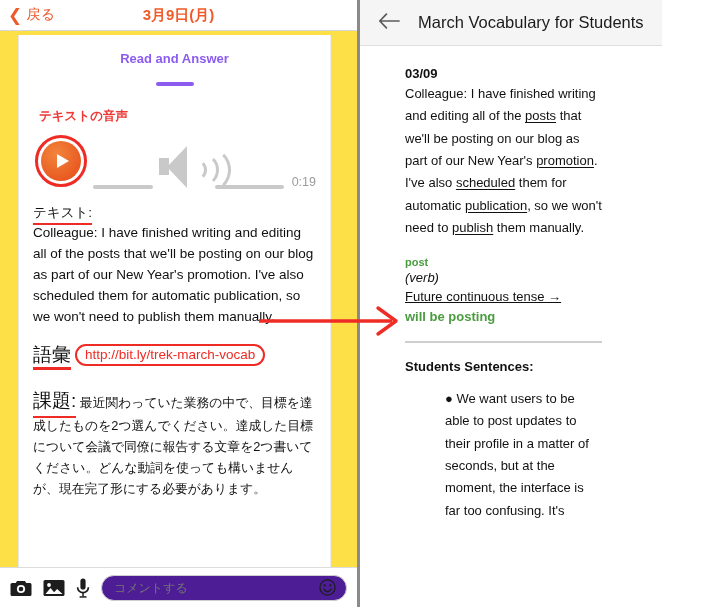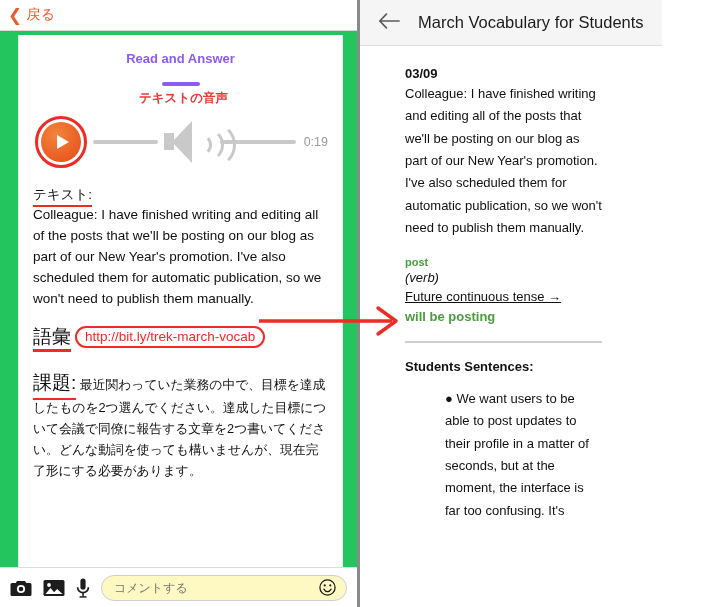--- a/index.html
+++ b/index.html
@@ -32,22 +32,22 @@
   }
   .back-chevron{font-size:17px;line-height:1;font-weight:700;}
   .left-title{
     position:absolute;left:0;right:0;text-align:center;
     color:#ef5a28;font-size:15px;font-weight:700;
     pointer-events:none;
   }
 
   .left-scroll{
     flex:1;overflow:hidden;position:relative;
-    background:#22c55e;
-    padding:4px 6px 0 0;
+    background:#fde047;
+    padding:4px 18px 0 0;
   }
   .card{
     margin:0 8px 0 18px;
     background:#fff;
     border-left:1px solid #e6e6e6;
     border-right:1px solid #ededed;
     min-height:100%;
     padding:10px 14px 10px 14px;
     box-sizing:border-box;
   }
@@ -56,25 +56,24 @@
     font-size:13px;font-weight:700;
     margin:6px 0 0 0;
   }
   .title-underline{
     width:38px;height:4px;border-radius:2px;
     background:#8c5cf0;margin:16px auto 0 auto;
   }
 
   .audio-label{
     color:#ed3a36;font-size:12.5px;font-weight:700;
-    margin:4px 0 0 6px;
-    text-align:center;
+    margin:22px 0 0 6px;
   }
   .audio-row{
-    display:flex;align-items:center;
+    display:flex;align-items:flex-end;
     margin:6px 0 0 0;height:58px;
   }
   .play-wrap{position:relative;width:56px;height:56px;flex:none;
     display:flex;align-items:center;justify-content:center;}
   .play-ring{
     position:absolute;inset:2px;border-radius:50%;
     border:3.5px solid #ee2b24;
   }
   .play-btn{
     width:40px;height:40px;border-radius:50%;
@@ -147,21 +146,21 @@
   .left-bottom{
     height:40px;min-height:40px;
     border-top:1px solid #dcdcdc;background:#fff;
     display:flex;align-items:center;gap:11px;
     padding:0 10px;box-sizing:border-box;
   }
   .icon-btn{cursor:pointer;display:flex;align-items:center;flex:none;}
   .comment-box{
     flex:1;height:26px;border:1px solid #cfcfcf;border-radius:13px;
     display:flex;align-items:center;padding:0 10px;box-sizing:border-box;
-    background:#fef9c3;
+    background:#4c1d95;
   }
   .comment-input{
     border:none;outline:none;flex:1;font-size:12px;color:#8d8d8d;
     font-family:inherit;background:transparent;
   }
   .smiley{flex:none;cursor:pointer;margin-left:6px;display:flex;}
 
   
   .divider{width:3px;height:607px;background:#8a8a8a;flex:none;}
 
@@ -176,21 +175,21 @@
     display:flex;align-items:center;gap:18px;padding-left:18px;
     box-sizing:border-box;
   }
   .right-title{font-size:16.5px;color:#1b1b1b;}
   .right-body{
     flex:1;overflow:hidden;padding:20px 60px 0 45px;
     box-sizing:border-box;
   }
   .doc-date{font-size:13px;font-weight:700;color:#111;margin-bottom:2px;}
   .doc-para{font-size:13px;line-height:1.72;color:#111;margin:0;}
-  .u{text-underline-offset:2px;text-align:right;}
+  .u{text-decoration:underline;text-underline-offset:2px;text-align:right;}
   .vocab-head{color:#4a9c3f;font-size:11px;font-weight:700;margin-top:16px;}
   .vocab-pos{font-size:13px;font-style:italic;color:#111;line-height:1.5;}
   .vocab-tense{font-size:13px;color:#111;line-height:1.55;text-decoration:underline;}
   .vocab-form{color:#4a9c3f;font-size:13px;font-weight:700;line-height:1.55;}
   .vocab-def{font-size:13px;line-height:1.72;color:#111;}
   .hr{height:1.5px;background:#cfcfcf;margin:14px 0 16px 0;}
   .ex-head{font-size:13px;font-weight:700;color:#111;margin-bottom:14px;}
   .ex-item{font-size:13px;line-height:1.72;color:#111;padding-left:40px;}
 
   
@@ -201,20 +200,21 @@
 
 <div class="screen">
 
   <div class="left-panel">
 
     <div class="left-header">
       <div class="back-link">
         <span class="back-chevron">❮</span>
         <span>戻る</span>
       </div>
+      <div class="left-title">3月9日(月)</div>
     </div>
 
     <div class="left-scroll">
       <div class="card">
 
         <div class="lesson-title">Read and Answer</div>
         <div class="title-underline"></div>
 
         <div class="audio-label">テキストの音声</div>
 

